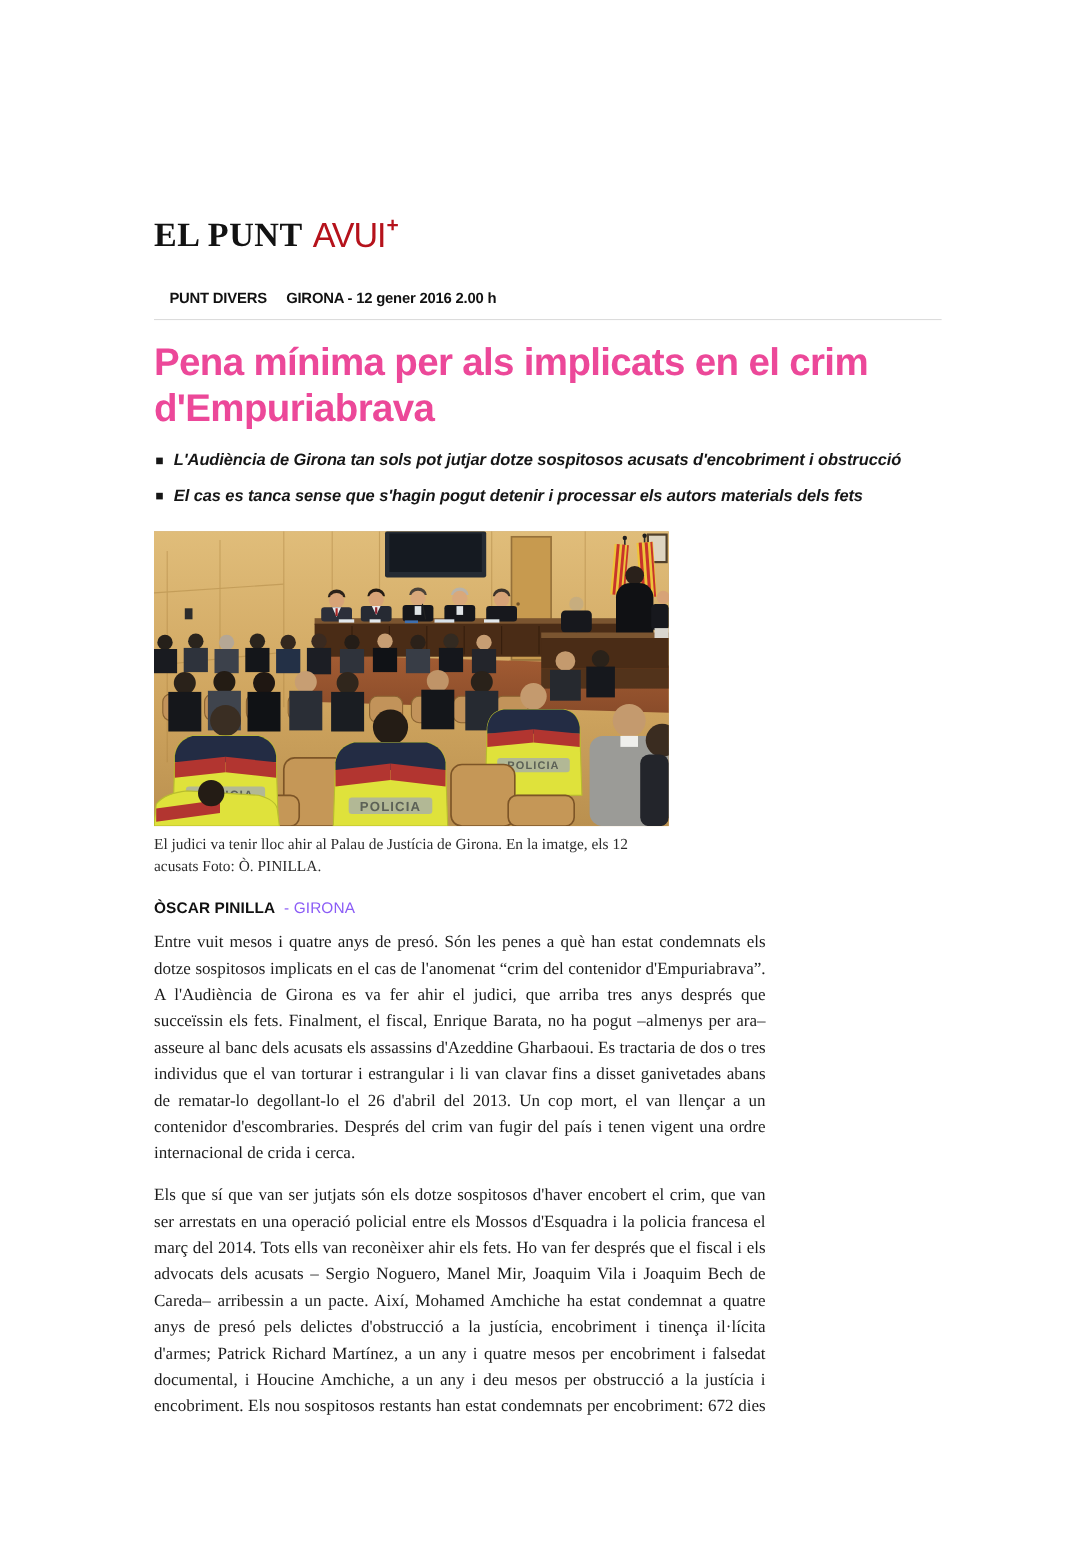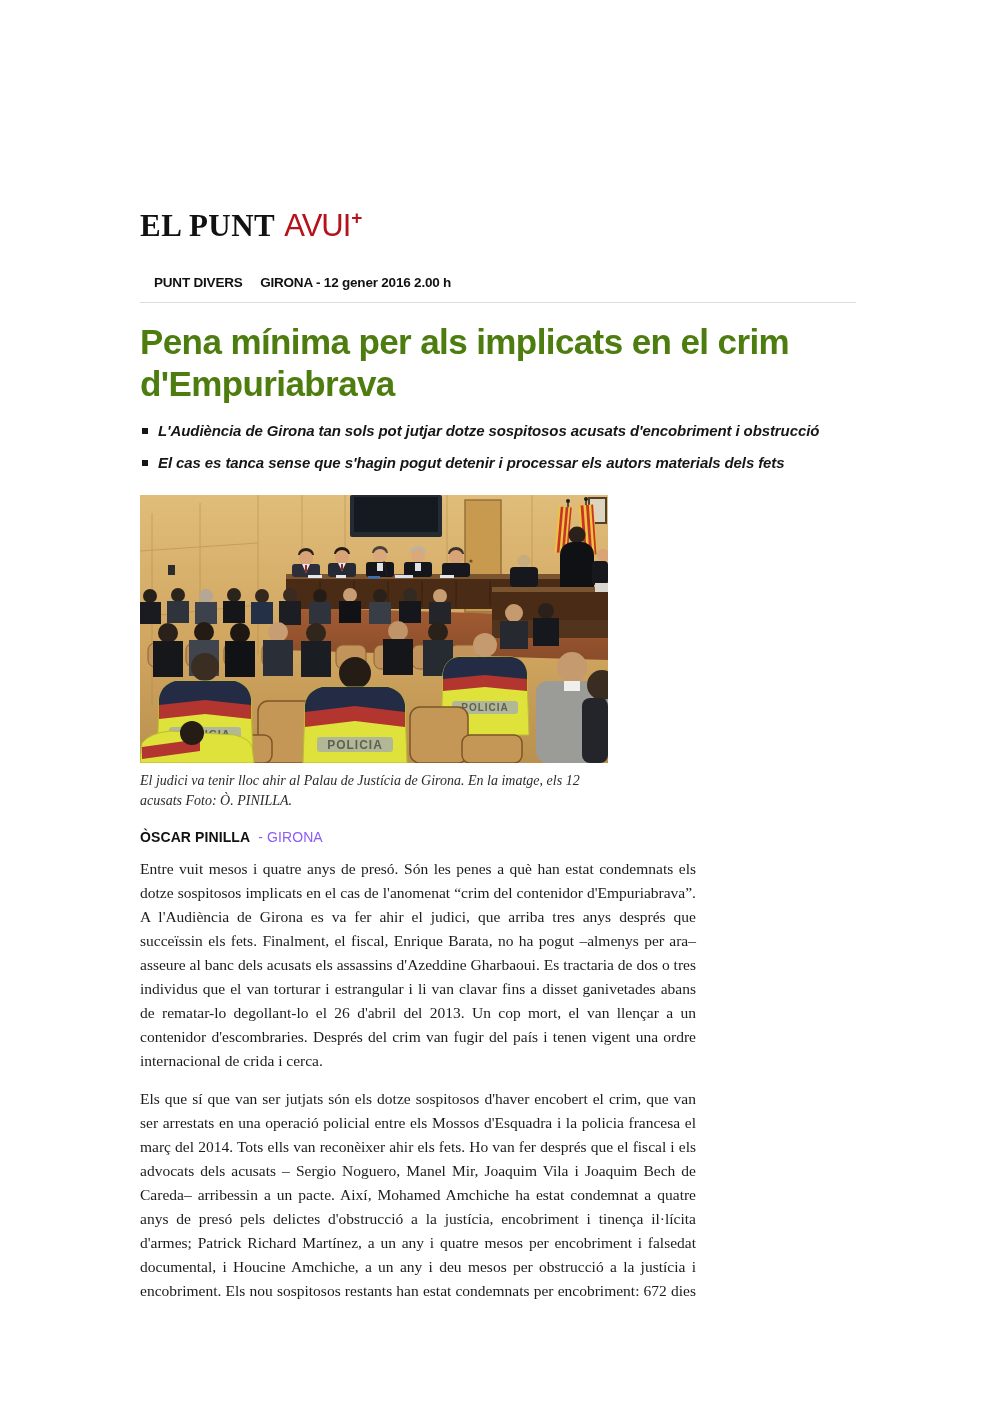--- a/index.html
+++ b/index.html
@@ -3,21 +3,20 @@
 <meta charset="utf-8">
 <style>
   html,body{margin:0;padding:0;background:#ffffff;}
   .page{
     position:relative;
     width:992px;height:1289px;
     background:#ffffff;
     overflow:hidden;
     font-family:"Liberation Sans",sans-serif;
     color:#1a1a1a;
-    margin-top:12px;
   }
   .content{box-sizing:border-box;padding:198px 0 0 140px;width:856px;}
 
   
   .logo{display:flex;align-items:flex-start;line-height:1;cursor:pointer;width:max-content;}
   .logo-punt{
     font-family:"Liberation Serif",serif;font-weight:bold;
     font-size:31px;letter-spacing:0.5px;color:#121212;
   }
   .logo-avui{
@@ -37,41 +36,41 @@
     letter-spacing:-0.2px;
     padding-left:14px;
   }
   .kicker .section{margin-right:14px;}
   .rule{border:0;border-top:1px solid #dcdcdc;margin:12px 0 0 0;width:716px;}
 
   
   h1.headline{
     margin:18px 0 0 0;width:660px;
     font-size:35px;line-height:1.21;font-weight:800;
-    letter-spacing:-0.6px;color:#4d7c0f;
+    letter-spacing:-0.6px;color:#ec4899;
   }
 
   
   .bullets{list-style:none;margin:14px 0 0 0;padding:0;width:716px;font-style:italic;}
   .bullets li{
     display:flex;align-items:flex-start;
     font-size:15px;font-weight:bold;line-height:1.5;color:#161616;
     margin-bottom:10px;letter-spacing:-0.1px;
   }
   .bullets .sq{
     flex:0 0 auto;width:6px;height:6px;background:#161616;
     margin:8px 10px 0 2px;
   }
 
   
   figure{margin:20px 0 0 0;padding:0;width:468px;}
   .photo{display:block;width:468px;height:268px;background:#c9a15c;}
   figcaption{
     margin-top:8px;width:460px;
-    font-family:"Liberation Serif",serif;font-style:italic;
+    font-family:"Liberation Serif",serif;
     font-size:14px;line-height:1.45;color:#2b2b2b;
   }
 
   
   .byline{margin-top:18px;font-size:14px;letter-spacing:0.1px;}
   .byline .author{font-weight:bold;color:#111;}
   .byline .loc{font-weight:normal;color:#8b5cf6;margin-left:4px;}
 
   
   .body-copy{margin-top:12px;width:556px;}

